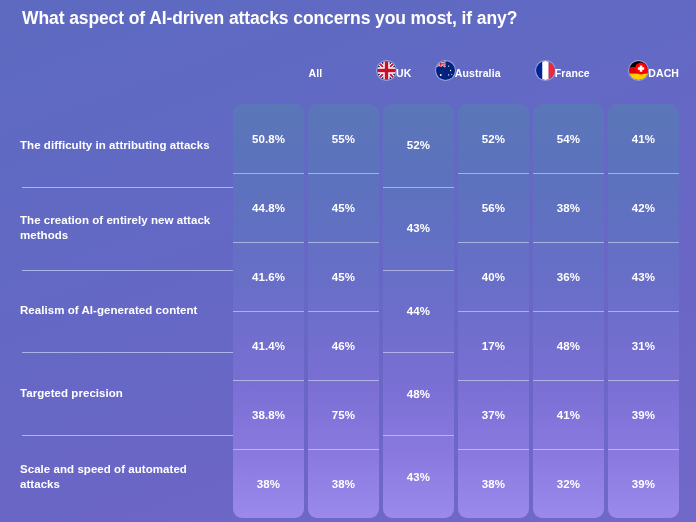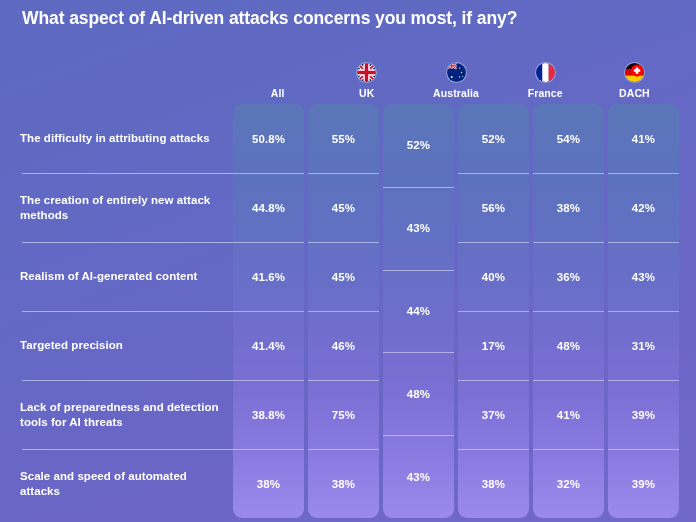--- a/index.html
+++ b/index.html
@@ -29,21 +29,21 @@
   .cols{
     position:absolute;left:233px;top:0;width:446px;height:472px;
   }
 
   
   .head-row{
     position:absolute;left:0;top:0;width:100%;height:58px;
     display:flex;
   }
   .head-cell{
-    flex:1 1 0;display:flex;flex-direction:column;
+    flex:1 1 0;display:flex;
     align-items:center;justify-content:flex-end;
     padding-bottom:4px;box-sizing:border-box;
   }
   .head-label{
     font-size:10.5px;font-weight:700;color:#ffffff;letter-spacing:0.1px;
     line-height:13px;
   }
   .flag{
     width:19px;height:19px;border-radius:50%;
     margin-bottom:5px;overflow:hidden;position:relative;
@@ -114,23 +114,20 @@
           <span class="label-text">The difficulty in attributing attacks</span>
         </div>
         <div class="label-cell">
           <span class="label-text">The creation of entirely new attack methods</span>
         </div>
         <div class="label-cell">
           <span class="label-text">Realism of AI-generated content</span>
         </div>
         <div class="label-cell">
           <span class="label-text">Targeted precision</span>
-        </div>
-        <div class="label-cell">
-          <span class="label-text">Lack of preparedness and detection tools for AI threats</span>
         </div>
         <div class="label-cell">
           <span class="label-text">Scale and speed of automated attacks</span>
         </div>
       </div>
     </div>
 
     <div class="cols">
 
       <div class="head-row">

